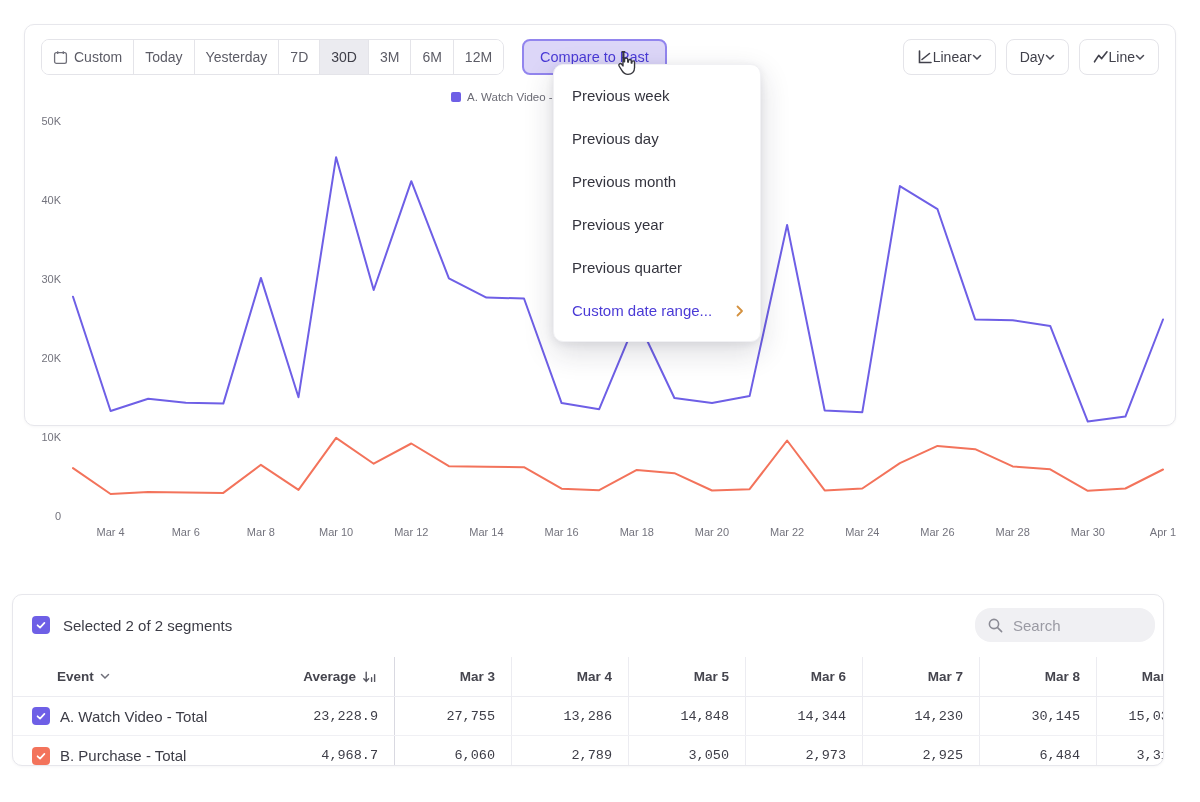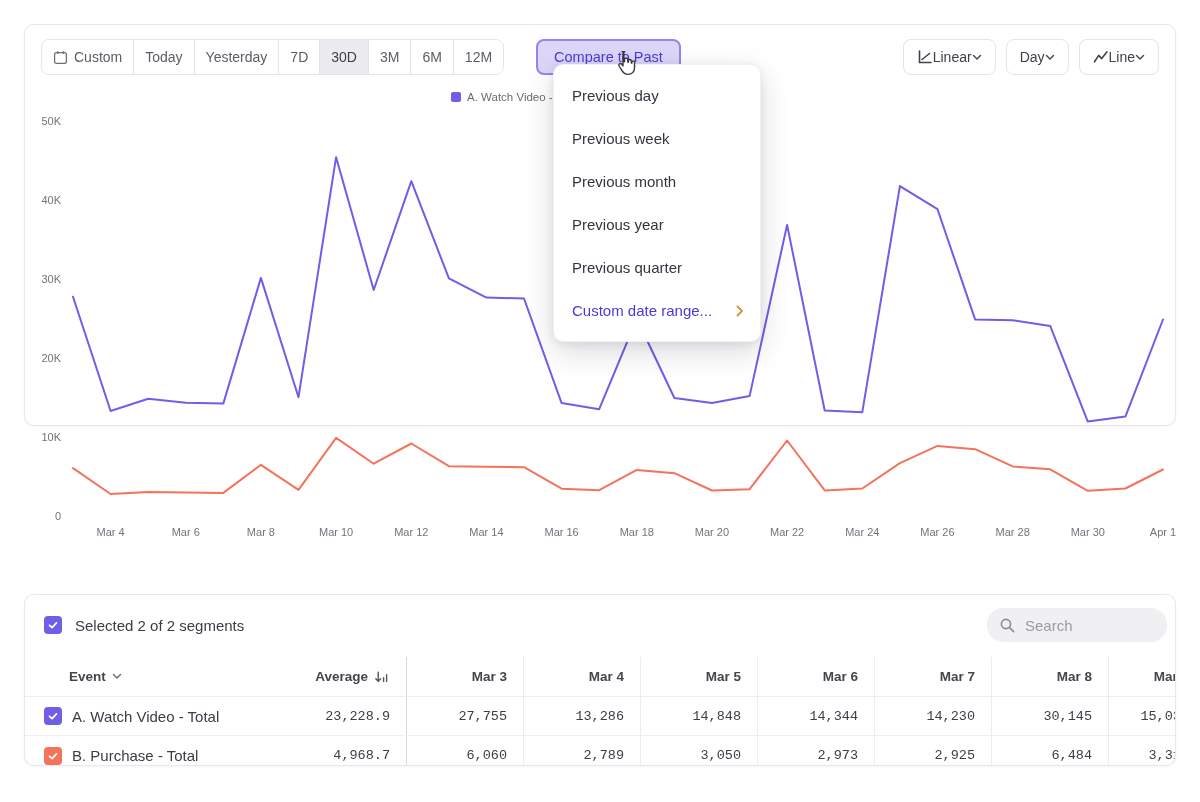--- a/index.html
+++ b/index.html
@@ -1,28 +1,28 @@
 <!DOCTYPE html>
 <html><head>
 <meta charset="utf-8">
 <style>
   *{margin:0;padding:0;box-sizing:border-box}
   html,body{width:1200px;height:802px}
   body{position:relative;background:#ffffff;font-family:"Liberation Sans","DejaVu Sans",sans-serif;color:#3c3c46;overflow:hidden}
   .card{position:absolute;background:#fff;border:1px solid #e7e7ec;border-radius:10px;box-shadow:0 1px 3px rgba(25,25,45,.04)}
   .top-card{left:24px;top:24px;width:1152px;height:402px}
-  .bottom-card{left:24px;top:594px;width:1152px;height:172px;overflow:hidden}
+  .bottom-card{left:12px;top:594px;width:1152px;height:172px;overflow:hidden}
 
   
   .toolbar{display:flex;align-items:center;padding:14px 16px 0 16px}
   .seg-group{display:flex;border:1px solid #e4e4e9;border-radius:8px;overflow:hidden;height:36px;background:#fff}
   .seg-btn{display:flex;align-items:center;gap:6px;padding:0 11px;background:#fff;border:none;border-left:1px solid #e4e4e9;font:14px "Liberation Sans","DejaVu Sans",sans-serif;color:#5c5c66;cursor:pointer;white-space:nowrap}
   .seg-btn:first-child{border-left:none}
   .seg-btn.selected{background:#ebebf0;color:#3f3f49}
-  .compare-btn{margin-left:32px;height:36px;padding:0 16px;border-radius:8px;border:2px solid #9285ee;background:#dcd6f8;color:#4a3ad6;font:500 14.5px "Liberation Sans","DejaVu Sans",sans-serif;cursor:pointer;white-space:nowrap}
+  .compare-btn{margin-left:18px;height:36px;padding:0 16px;border-radius:8px;border:2px solid #9285ee;background:#dcd6f8;color:#4a3ad6;font:500 14.5px "Liberation Sans","DejaVu Sans",sans-serif;cursor:pointer;white-space:nowrap}
   .toolbar-right{margin-left:auto;display:flex;gap:10px}
   .tb-btn{display:flex;align-items:center;height:36px;padding:0 13px;border:1px solid #e4e4e9;border-radius:8px;background:#fff;font:500 14px "Liberation Sans","DejaVu Sans",sans-serif;color:#41414b;cursor:pointer;white-space:nowrap}
 
   
   .legend{position:absolute;left:426px;top:66px;width:312px;display:flex;gap:18px;align-items:center;font-size:11.5px;color:#6b6b75;overflow:hidden;white-space:nowrap}
   .legend-item{display:flex;align-items:center;flex:none}
   .legend .sq{width:10px;height:10px;border-radius:2px;display:inline-block;margin-right:6px;flex:none}
   #chart-svg{position:absolute;left:0;top:56px}
   .axis-label{font-family:"Liberation Sans","DejaVu Sans",sans-serif;font-size:11px;fill:#73737d}
   .ylabel{text-anchor:end}
@@ -243,22 +243,22 @@
         <div class="cell td r num bdr">3,050</div>
         <div class="cell td r num bdr">2,973</div>
         <div class="cell td r num bdr">2,925</div>
         <div class="cell td r num bdr">6,484</div>
         <div class="cell td r num">3,310</div>
       </div>
     </div>
 </div>
 
 <div class="dropdown" id="compare-menu">
+    <div class="menu-item">Previous week</div>
     <div class="menu-item">Previous day</div>
-    <div class="menu-item">Previous week</div>
     <div class="menu-item">Previous month</div>
     <div class="menu-item">Previous year</div>
     <div class="menu-item">Previous quarter</div>
     <div class="menu-item custom">
       <span>Custom date range...</span>
       <svg class="chev" width="8" height="12" viewBox="0 0 8 12" fill="none">
         <path d="M1.5 1.5L6 6l-4.5 4.5" stroke="#d4913f" stroke-width="1.8" stroke-linecap="round" stroke-linejoin="round"></path>
       </svg>
     </div>
   </div>

